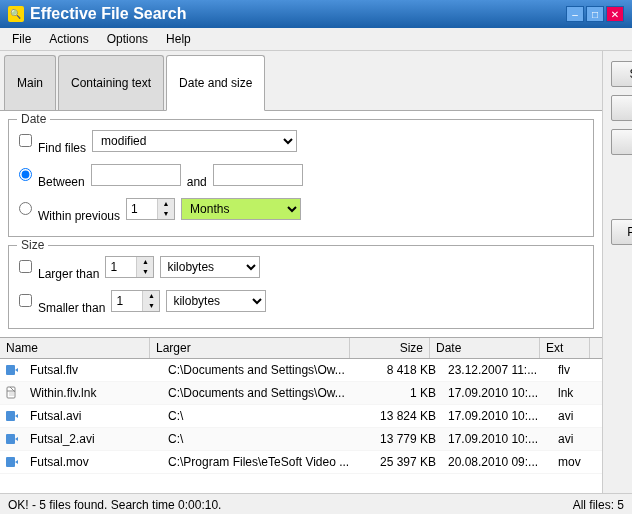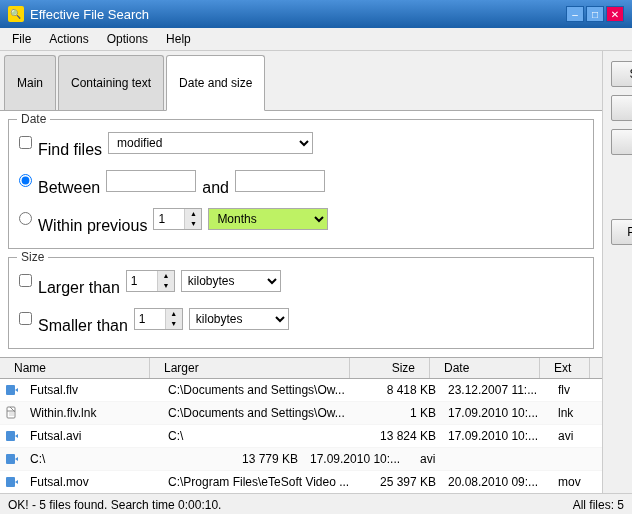--- a/index.html
+++ b/index.html
@@ -1,57 +1,57 @@
 <!DOCTYPE html>
 <html><head>
   <meta charset="utf-8">
   <style>
     * { box-sizing: border-box; margin: 0; padding: 0; }
     body { font-family: 'Segoe UI', Tahoma, sans-serif; font-size: 12px; background: #f0f0f0; width: 632px; height: 514px; overflow: hidden; }
 
     
     .titlebar { background: linear-gradient(to bottom, #4a90d9, #1a5fa8); color: white; height: 28px; display: flex; align-items: center; padding: 0 8px; gap: 6px; }
     .titlebar-icon { width: 16px; height: 16px; background: #ffd700; border-radius: 2px; display: flex; align-items: center; justify-content: center; font-size: 10px; flex-shrink: 0; }
-    .titlebar-title { flex: 1; font-size: 13px; font-weight: normal; }
+    .titlebar-title { flex: 1; font-size: 16px; font-weight: bold; }
     .titlebar-buttons { display: flex; gap: 2px; }
     .titlebar-btn { width: 18px; height: 16px; background: #6aabee; border: 1px solid #1a5fa8; color: white; font-size: 10px; display: flex; align-items: center; justify-content: center; cursor: pointer; }
     .titlebar-btn.close { background: #e05; }
 
     
     .menubar { background: #f0f0f0; border-bottom: 1px solid #ccc; display: flex; padding: 2px 4px; gap: 2px; }
     .menu-item { padding: 2px 8px; cursor: pointer; font-size: 12px; }
 
     
     .main-content { display: flex; height: calc(514px - 28px - 22px - 22px); }
 
     
     .left-panel { flex: 1; display: flex; flex-direction: column; border-right: 1px solid #ccc; }
 
     
     .tabs { display: flex; background: #f0f0f0; border-bottom: 1px solid #aaa; padding-top: 4px; padding-left: 4px; }
     .tab { padding: 20px 12px; border: 1px solid #aaa; border-bottom: none; background: #ddd; cursor: pointer; font-size: 12px; margin-right: 2px; border-radius: 3px 3px 0 0; }
     .tab.active { background: white; border-bottom: 1px solid white; margin-bottom: -1px; z-index: 1; }
 
     .row { display: flex; align-items: center; gap: 6px; margin-bottom: 5px; }
-    .row label { font-size: 16px; margin-top: 15px; }
+    .row label { font-size: 12px; margin-top: 15px; }
 
     input[type="checkbox"] { width: 13px; height: 13px; }
     input[type="radio"] { width: 13px; height: 13px; }
 
     .text-input { border: 1px solid #aaa; padding: 2px 4px; font-size: 12px; height: 22px; background: white; }
 
     .combo { display: flex; align-items: center; border: 1px solid #aaa; background: white; height: 22px; }
     .combo input { border: none; padding: 2px 4px; font-size: 12px; outline: none; flex: 1; width: 40px; }
     .combo-arrows { display: flex; flex-direction: column; border-left: 1px solid #ccc; }
     .arrow-btn { width: 16px; height: 10px; background: #e8e8e8; border: none; display: flex; align-items: center; justify-content: center; cursor: pointer; font-size: 7px; line-height: 1; }
 
     
     .file-list-container { flex: 1; border-top: 1px solid #aaa; overflow: hidden; display: flex; flex-direction: column; }
     .file-list-header { display: flex; background: #f0f0f0; border-bottom: 1px solid #aaa; }
-    .col-header { padding: 3px 14px; font-size: 12px; border-right: 1px solid #ccc; cursor: pointer; white-space: nowrap; }
+    .col-header { padding: 3px 6px; font-size: 12px; border-right: 1px solid #ccc; cursor: pointer; white-space: nowrap; }
     .col-name { width: 150px; }
     .col-folder { width: 200px; }
     .col-size { width: 80px; text-align: right; }
     .col-date { width: 110px; }
     .col-ext { width: 50px; }
 
     .file-list { flex: 1; overflow-y: auto; background: white; }
     .file-row { display: flex; align-items: center; padding: 2px 0; border-bottom: 1px solid #f5f5f5; }
     .file-row:nth-child(even) { background: #fafafa; }
 
@@ -238,20 +238,21 @@
             <div class="cell col-date">17.09.2010 10:...</div>
             <div class="cell col-ext">avi</div>
           </div>
           <div class="file-row">
             <div class="file-icon">
               <svg width="14" height="14" viewBox="0 0 14 14">
                 <rect x="1" y="2" width="9" height="10" rx="1" fill="#4a90d9"></rect>
                 <polygon points="10,7 13,5 13,9" fill="#4a90d9"></polygon>
               </svg>
             </div>
+            <div class="cell col-name" style="width: 138px;">Futsal_2.avi</div>
             <div class="cell col-folder">C:\</div>
             <div class="cell col-size" style="text-align: right;">13 779 KB</div>
             <div class="cell col-date">17.09.2010 10:...</div>
             <div class="cell col-ext">avi</div>
           </div>
           <div class="file-row">
             <div class="file-icon">
               <svg width="14" height="14" viewBox="0 0 14 14">
                 <rect x="1" y="2" width="9" height="10" rx="1" fill="#4a90d9"></rect>
                 <polygon points="10,7 13,5 13,9" fill="#4a90d9"></polygon>

